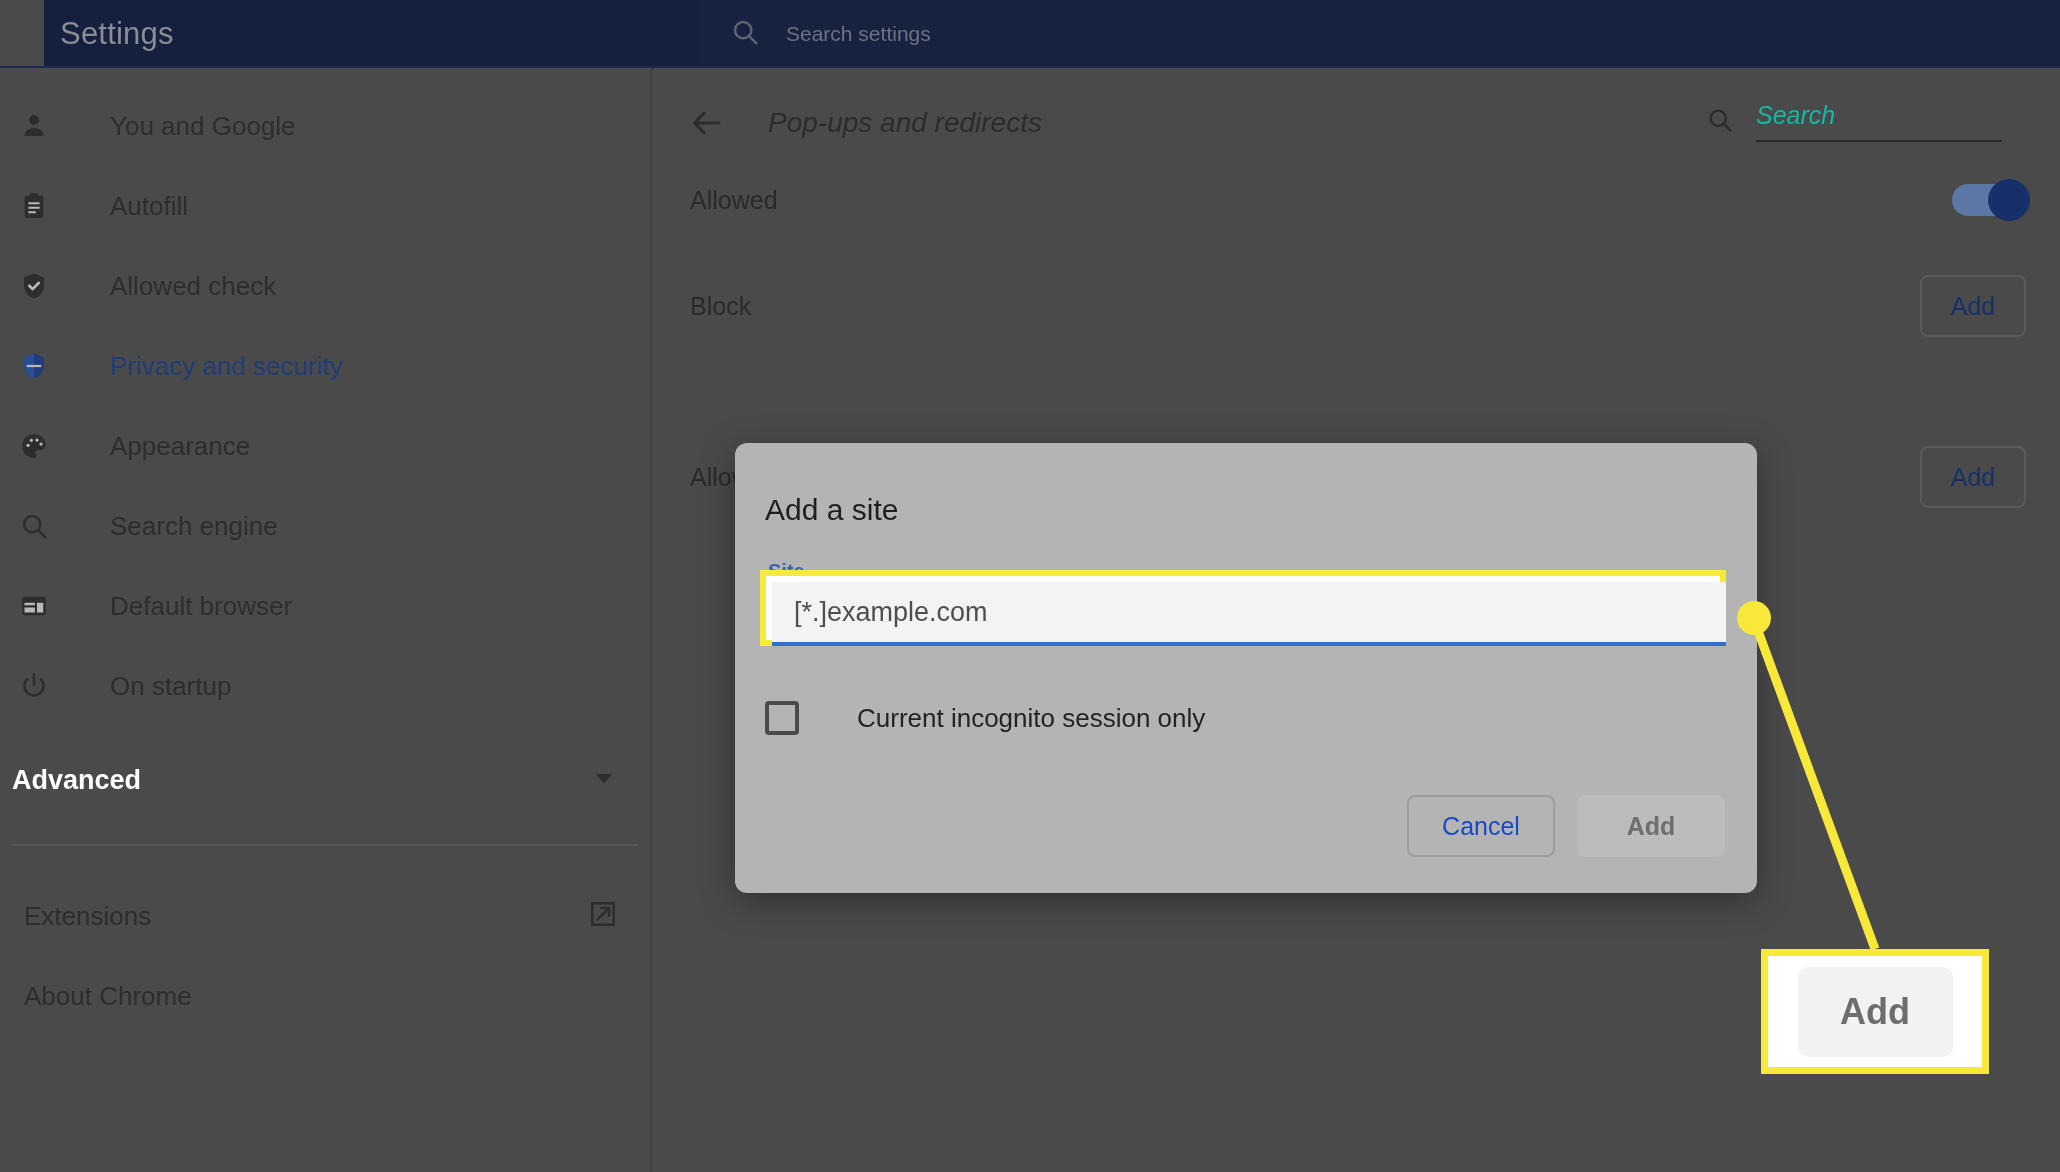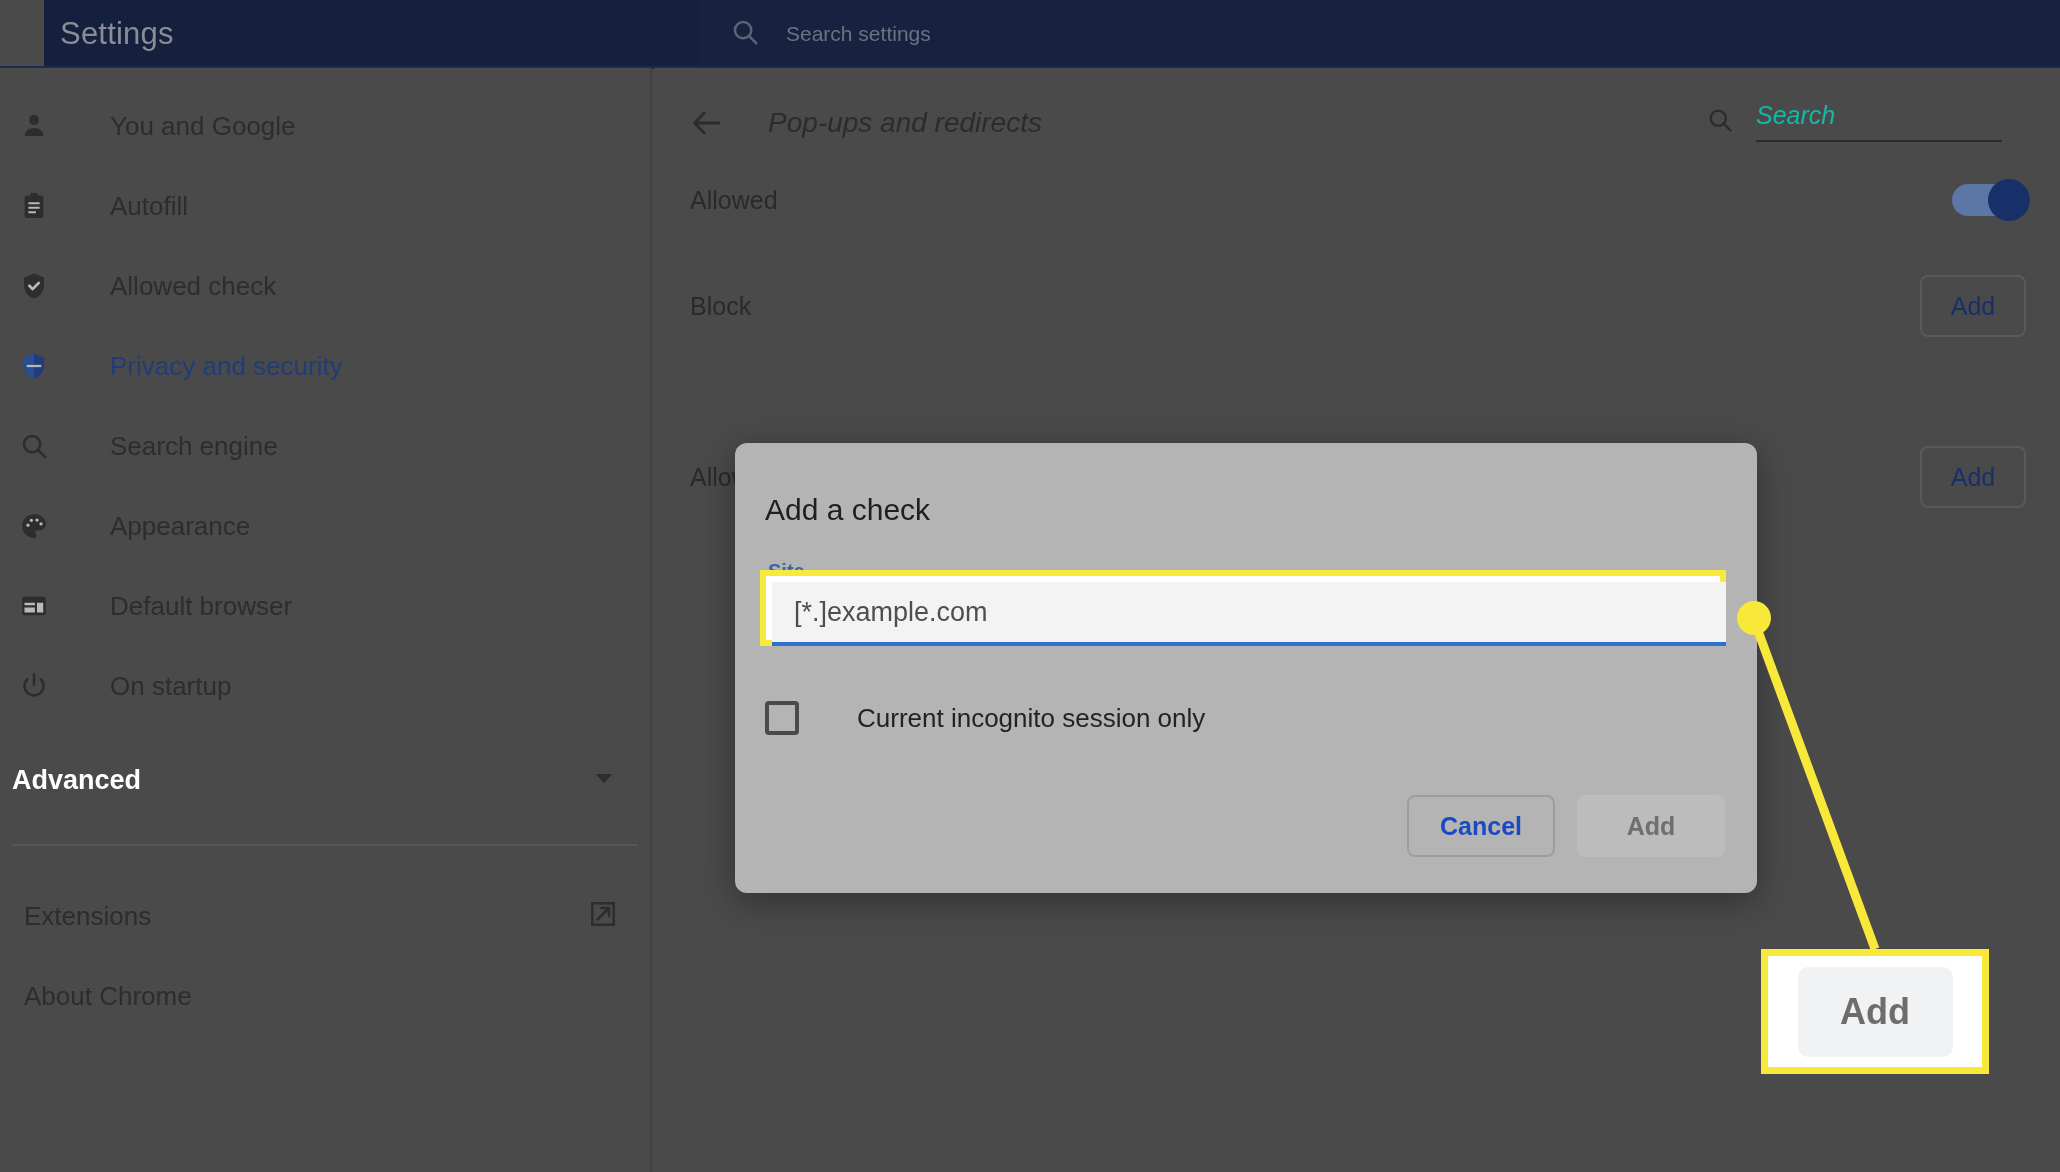--- a/index.html
+++ b/index.html
@@ -273,21 +273,21 @@
     align-items: center;
     gap: 22px;
   }
   .btn-cancel {
     width: 148px; height: 62px;
     border: 2px solid #9d9d9d;
     border-radius: 8px;
     display: flex; align-items: center; justify-content: center;
     color: #1a49c4;
     font-size: 25px;
-    font-weight: 700;
+    font-weight: 400;
     box-sizing: border-box;
   }
   .btn-add-disabled {
     width: 148px; height: 62px;
     border-radius: 8px;
     background: #bcbcbc;
     display: flex; align-items: center; justify-content: center;
     color: #6f6f6f;
     font-size: 25px;
     font-weight: 600;
@@ -397,39 +397,39 @@
           <path d="M12 2 4 5.2v6.2c0 5 3.4 9.6 8 10.6 4.6-1 8-5.6 8-10.6V5.2z" fill="#1f3d7a"></path>
           <path d="M12 2 4 5.2v6.2c0 5 3.4 9.6 8 10.6z" fill="#2a4e93"></path>
           <rect x="6.2" y="11.1" width="11.6" height="1.8" fill="#b9b9b9"></rect>
         </svg>
       </span>
       <span class="lbl">Privacy and security</span>
     </div>
 
     <div class="nav-item">
       <span class="ico">
-        <svg width="30" height="30" viewBox="0 0 24 24" fill="none" stroke="#2d2d2d" stroke-width="2">
-          <circle cx="10.5" cy="10.5" r="6.5"></circle>
-            <line x1="15.3" y1="15.3" x2="21" y2="21" stroke-linecap="round"></line>
-        </svg>
-      </span>
-      <span class="lbl">Search engine</span>
-    </div>
-
-    <div class="nav-item">
-      <span class="ico">
         <svg width="30" height="30" viewBox="0 0 24 24">
           <path d="M12 2.5C6.7 2.5 2.5 6.7 2.5 12S6.7 21.5 12 21.5c1.3 0 2-.9 2-1.9 0-.5-.2-.9-.5-1.2-.3-.3-.5-.7-.5-1.2 0-1 .8-1.9 1.9-1.9h1.9c2.6 0 4.7-2.1 4.7-4.7 0-4.6-4.3-8.1-9.5-8.1z" fill="#2d2d2d"></path>
           <circle cx="7.2" cy="11.4" r="1.3" fill="#b9b9b9"></circle>
           <circle cx="9.9" cy="7.4" r="1.3" fill="#b9b9b9"></circle>
           <circle cx="14.4" cy="7.2" r="1.3" fill="#b9b9b9"></circle>
           <circle cx="17.6" cy="10.4" r="1.3" fill="#b9b9b9"></circle>
         </svg>
       </span>
       <span class="lbl">Appearance</span>
+    </div>
+
+    <div class="nav-item">
+      <span class="ico">
+        <svg width="30" height="30" viewBox="0 0 24 24" fill="none" stroke="#2d2d2d" stroke-width="2">
+          <circle cx="10.5" cy="10.5" r="6.5"></circle>
+            <line x1="15.3" y1="15.3" x2="21" y2="21" stroke-linecap="round"></line>
+        </svg>
+      </span>
+      <span class="lbl">Search engine</span>
     </div>
 
     <div class="nav-item">
       <span class="ico">
         <svg width="30" height="30" viewBox="0 0 24 24">
           <rect x="2.6" y="4.6" width="18.8" height="14.8" rx="1.6" fill="#2d2d2d"></rect>
           <rect x="4.4" y="9.4" width="8.3" height="2" fill="#b9b9b9"></rect>
           <rect x="4.4" y="13.2" width="8.3" height="4" fill="#b9b9b9"></rect>
           <rect x="14.4" y="9.4" width="5" height="7.8" fill="#b9b9b9"></rect>
         </svg>
@@ -511,21 +511,21 @@
     </div>
 
     <div class="section-row" style="top:378px;">
       <span class="slabel">Allowed to send pop-ups and use redirects</span>
       <span class="btn-outline">Add</span>
     </div>
   </div>
 </div>
 
 <div id="dialog">
-  <div class="dtitle">Add a check</div>
+  <div class="dtitle">Add a site</div>
   <div class="sitelabel">Site</div>
 
   <div id="site-field-hl">
     <div id="site-input">
       <span class="val">[*.]example.com</span>
     </div>
   </div>
 
   <div class="cbrow">
     <span class="cbox"></span>

